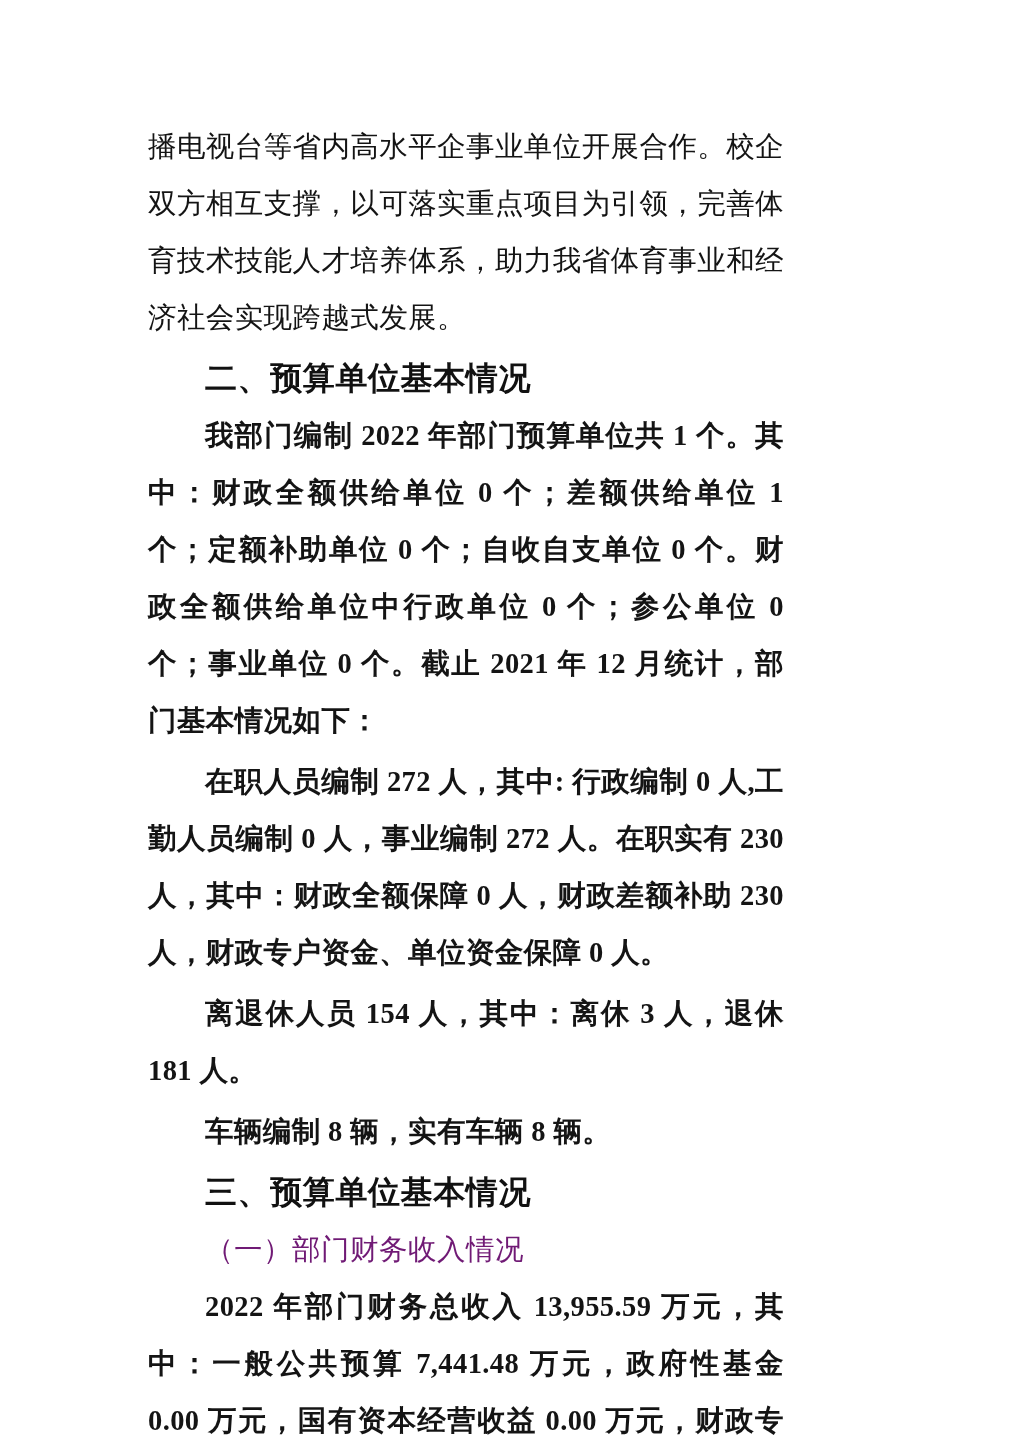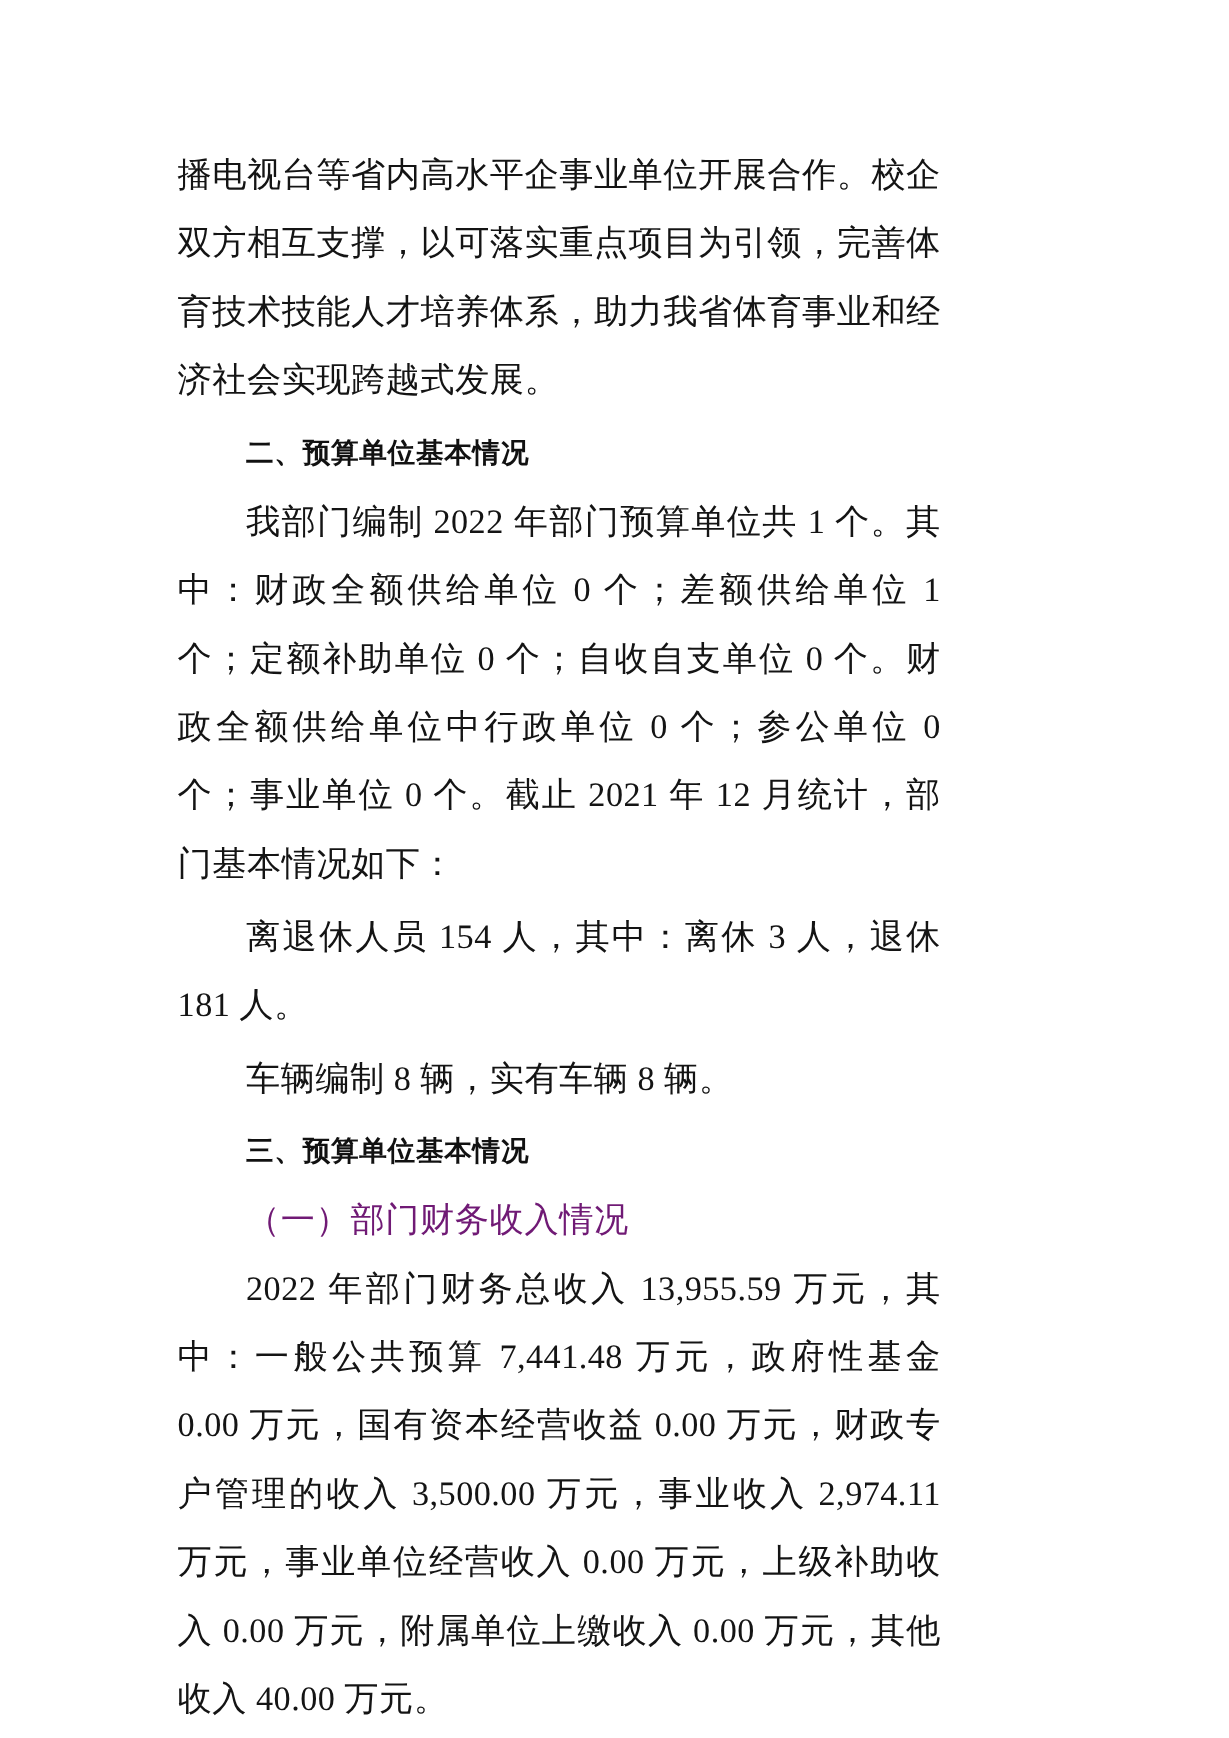--- a/index.html
+++ b/index.html
@@ -30,24 +30,25 @@
     font-size: 28.5px;
     line-height: 57px;
     letter-spacing: 0.4px;
     text-align: justify;
     text-justify: inter-ideograph;
     color: #141414;
     font-family: "Liberation Serif", "DejaVu Serif", serif;
   }
   p.indent {
     text-indent: 57px;
+    font-weight: bold;
   }
   p.heading {
     margin: 0;
-    font-size: 23px;
+    font-size: 32px;
     line-height: 57px;
     font-weight: bold;
     text-indent: 57px;
     letter-spacing: 0.6px;
     color: #111111;
     font-family: "DejaVu Sans", "Liberation Sans", sans-serif;
   }
   p.subheading {
     margin: 0;
     font-size: 28.5px;
@@ -62,20 +63,21 @@
 
 <div class="page">
   <div class="doc-body">
 
     <p class="para">播电视台等省内高水平企事业单位开展合作。校企双方相互支撑，以可落实重点项目为引领，完善体育技术技能人才培养体系，助力我省体育事业和经济社会实现跨越式发展。</p>
 
     <p class="heading">二、预算单位基本情况</p>
 
     <p class="para indent">我部门编制 2022 年部门预算单位共 1 个。其中：财政全额供给单位 0 个；差额供给单位 1 个；定额补助单位 0 个；自收自支单位 0 个。财政全额供给单位中行政单位 0 个；参公单位 0 个；事业单位 0 个。截止 2021 年 12 月统计，部门基本情况如下：</p>
 
+    <p class="para indent">在职人员编制 272 人，其中: 行政编制 0 人,工勤人员编制 0 人，事业编制 272 人。在职实有 230 人，其中：财政全额保障 0 人，财政差额补助 230 人，财政专户资金、单位资金保障 0 人。</p>
 
     <p class="para indent">离退休人员 154 人，其中：离休 3 人，退休 181 人。</p>
 
     <p class="para indent">车辆编制 8 辆，实有车辆 8 辆。</p>
 
     <p class="heading">三、预算单位基本情况</p>
 
     <p class="subheading">（一）部门财务收入情况</p>
 
     <p class="para indent">2022 年部门财务总收入 13,955.59 万元，其中：一般公共预算 7,441.48 万元，政府性基金 0.00 万元，国有资本经营收益 0.00 万元，财政专户管理的收入 3,500.00 万元，事业收入 2,974.11 万元，事业单位经营收入 0.00 万元，上级补助收入 0.00 万元，附属单位上缴收入 0.00 万元，其他收入 40.00 万元。</p>

